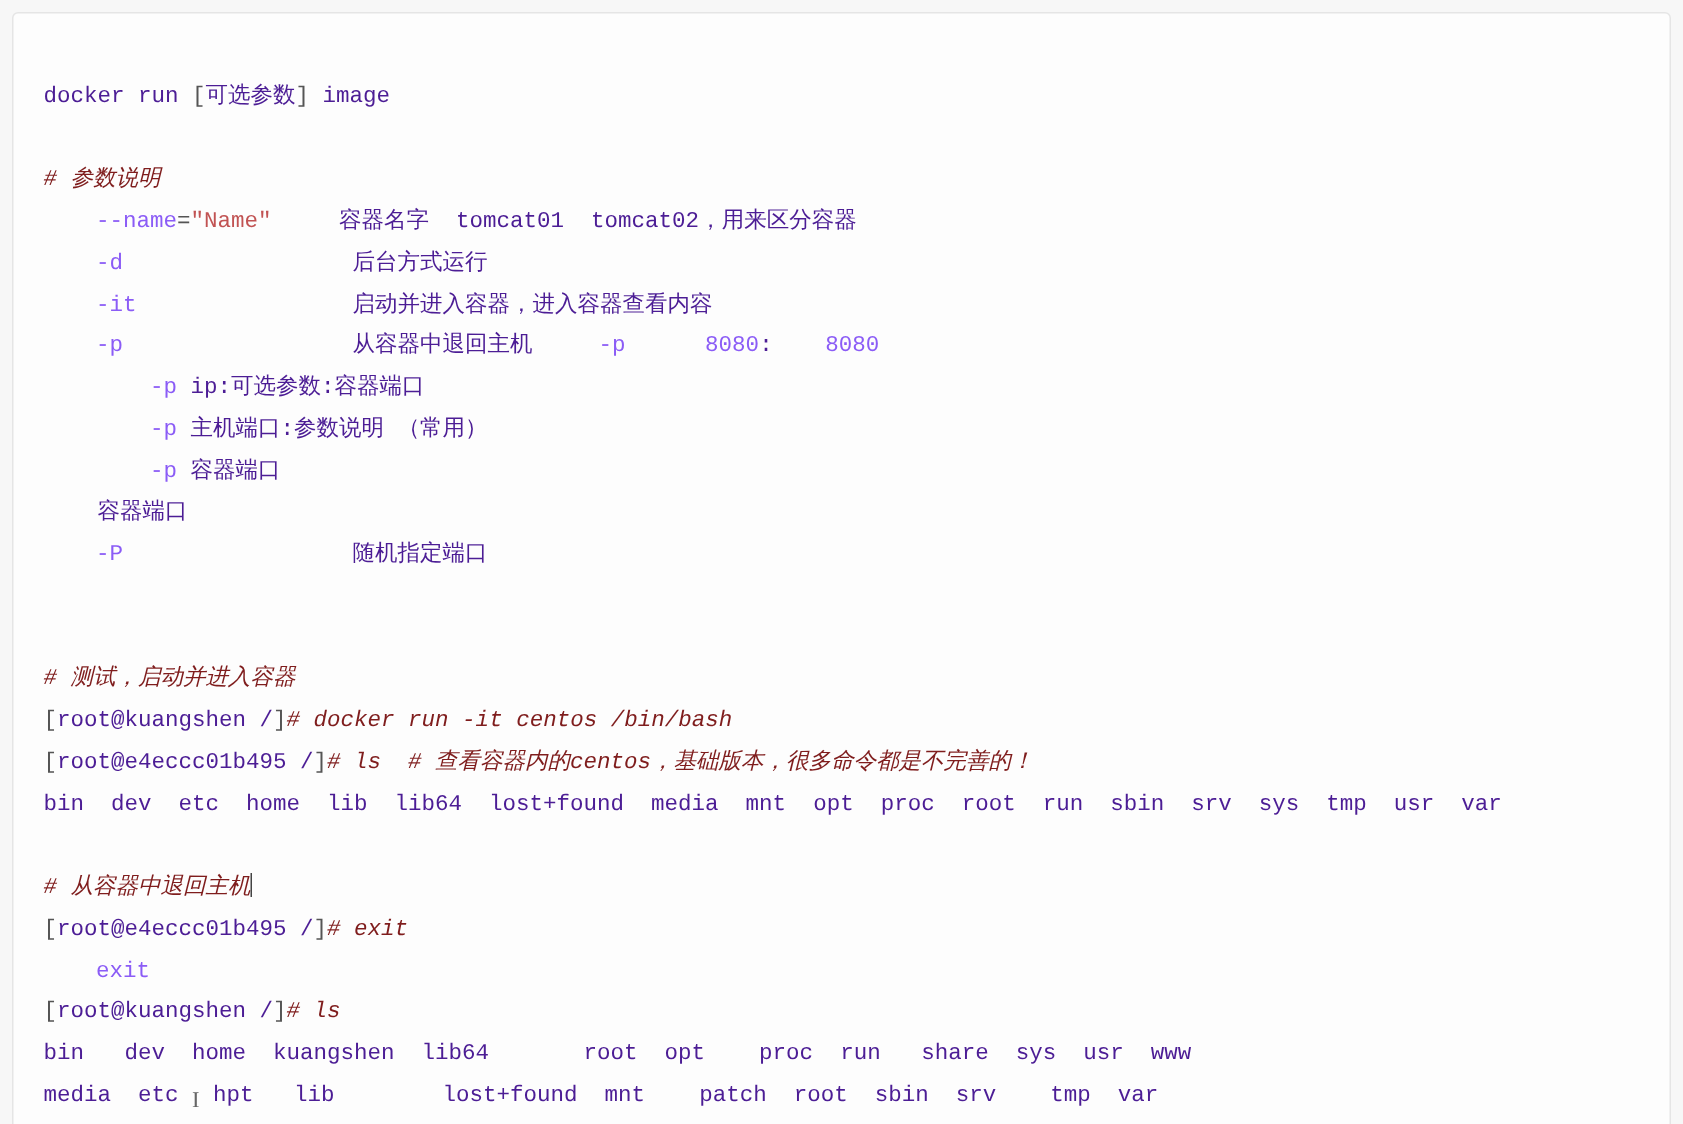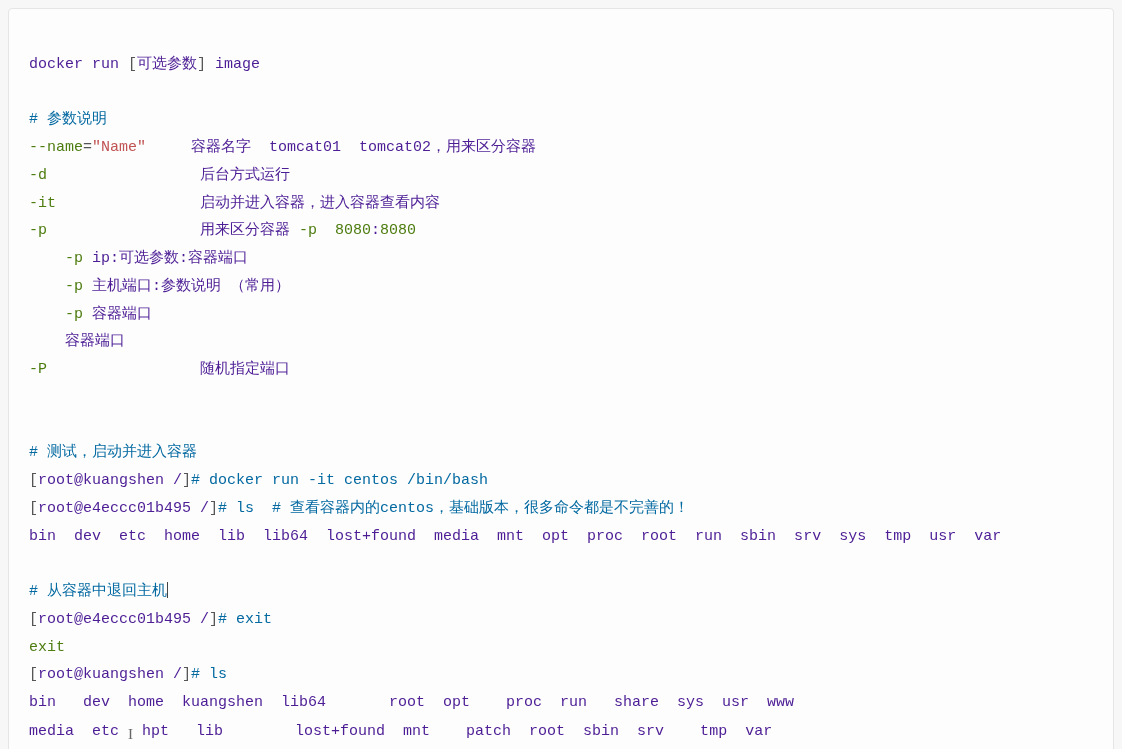--- a/index.html
+++ b/index.html
@@ -14,22 +14,22 @@
     .code-block {
       background: #fdfdfd;
       border: 1px solid #e5e5e5;
       border-radius: 4px;
       padding: 14px 20px 18px 20px;
       white-space: pre;
       overflow-x: auto;
       position: relative;
     }
     .plain { color: #4c1d95; }
-    .comment { color: #0369a1; }
-    .key { color: #4d7c0f; }
+    .comment { color: #7f1d1d; font-style: italic; }
+    .key { color: #8b5cf6; margin-left: 35px; }
     .string { color: #c15353; }
     .punct { color: #555; }
     .cursor {
       display: inline-block;
       width: 1px;
       height: 16px;
       background: #444;
       vertical-align: text-bottom;
       margin-bottom: 2px;
     }
@@ -45,21 +45,21 @@
 </head>
 <body>
 
 <div class="code-block">
 <span class="plain">docker run </span><span class="punct">[</span><span class="plain">可选参数</span><span class="punct">]</span><span class="plain"> image</span>
 
 <span class="comment"># 参数说明</span>
 <span class="key">--name</span><span class="punct">=</span><span class="string">"Name"</span><span class="plain">     容器名字  tomcat01  tomcat02，用来区分容器</span>
 <span class="key">-d</span><span class="plain">                 后台方式运行</span>
 <span class="key">-it</span><span class="plain">                启动并进入容器，进入容器查看内容</span>
-<span class="key">-p</span><span class="plain">                 用来区分容器 </span><span class="key">-p</span><span class="plain">  </span><span class="key">8080</span><span class="plain">:</span><span class="key">8080</span>
+<span class="key">-p</span><span class="plain">                 从容器中退回主机 </span><span class="key">-p</span><span class="plain">  </span><span class="key">8080</span><span class="plain">:</span><span class="key">8080</span>
 <span class="key">    -p</span><span class="plain"> ip:可选参数:容器端口</span>
 <span class="key">    -p</span><span class="plain"> 主机端口:参数说明 （常用）</span>
 <span class="key">    -p</span><span class="plain"> 容器端口</span>
 <span class="plain">    容器端口</span>
 <span class="key">-P</span><span class="plain">                 随机指定端口</span>
 
 
 <span class="comment"># 测试，启动并进入容器</span>
 <span class="punct">[</span><span class="plain">root@kuangshen /</span><span class="punct">]</span><span class="comment"># docker run -it centos /bin/bash</span>
 <span class="punct">[</span><span class="plain">root@e4eccc01b495 /</span><span class="punct">]</span><span class="comment"># ls  # 查看容器内的centos，基础版本，很多命令都是不完善的！</span>

